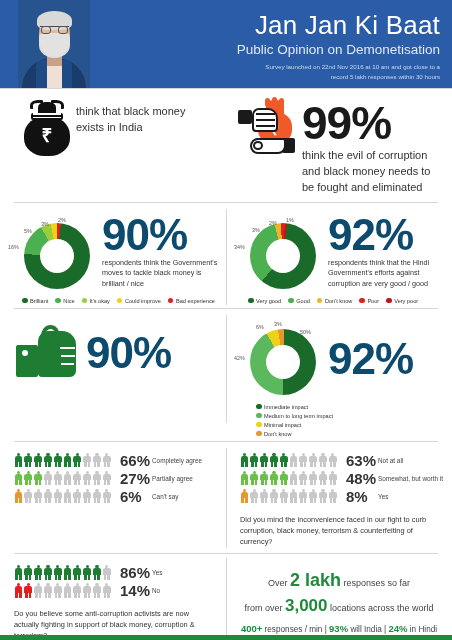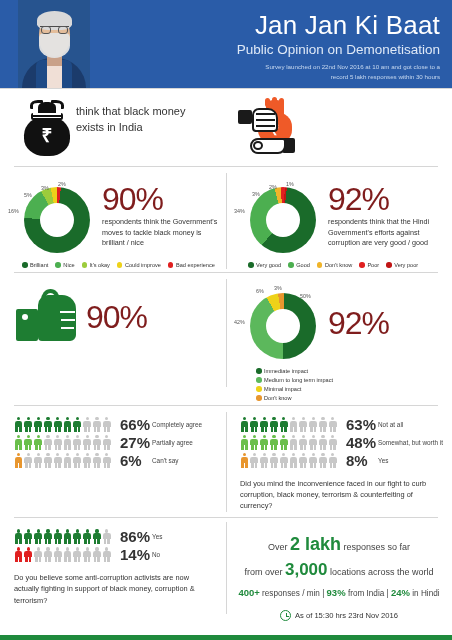--- a/index.html
+++ b/index.html
@@ -114,21 +114,21 @@
     position:absolute; left:16px; top:12px;
     width:66px; height:66px; border-radius:50%;
   }
   .donut::after {
     content:""; position:absolute; left:50%; top:50%;
     width:34px; height:34px; margin:-17px 0 0 -17px;
     background:#fff; border-radius:50%;
   }
   .dlab { position:absolute; font-size:5.4px; color:#555; white-space:nowrap; }
   .donut-right { padding-left:2px; }
-  .pctbig { font-size:32px; font-weight:400; color:#7f1d1d; line-height:0.9;
+  .pctbig { font-size:44px; font-weight:700; color:#0c4a6e; line-height:0.9;
      letter-spacing:-1px; }
   .pctcap { font-size:7.2px; color:#333; line-height:1.5; margin-top:3px; max-width:126px; }
 
   .legend { display:flex; flex-wrap:wrap; gap:3px 7px; padding:3px 0 0 14px; }
   .lg-item { display:flex; align-items:center; font-size:5.6px; color:#333; }
   .dot { width:5.5px; height:5.5px; border-radius:50%; margin-right:2.5px; flex:none; }
   .legend.two { width:205px; }
   .legend.two .lg-item { width:95px; }
 
   
@@ -244,20 +244,24 @@
         <div class="hb-rupee">₹</div>
         <div class="hand-cuff"></div>
         <div class="hand-fist"></div>
         <div class="hand-f1"></div>
           <div class="hand-f2"></div>
           <div class="hand-f3"></div>
         <div class="hand-lowcuff"></div>
         <div class="hand-low"></div>
         <div class="hand-thumb"></div>
       </div>
+      <div class="s1-txtwrap">
+        <div class="bignum">99%</div>
+        <div class="bigcap">think the evil of corruption and black money needs to be fought and eliminated</div>
+      </div>
     </div>
   </div>
   <div class="hr"></div>
 
   <div class="donut-sec" style="position:relative;">
     <div class="vdiv" style="top:6px;height:96px;"></div>
 
     <div class="donut-cell">
       <div class="donut-top">
         <div class="donut-wrap">
@@ -941,21 +945,21 @@
       </div>
       <div class="st2">
         <span>from over</span>
         <b>3,000</b>
         <span>locations across the world</span>
       </div>
       <div class="st3">
         <b>400+</b>
         <span>responses / min |</span>
         <b>93%</b>
-        <span>from India |</span>
+        <span>will India |</span>
         <b>24%</b>
         <span>in Hindi</span>
       </div>
       <div class="st4">
         <span class="clock"></span>
         <span>As of 15:30 hrs 23rd Nov 2016</span>
       </div>
     </div>
   </div>
 

